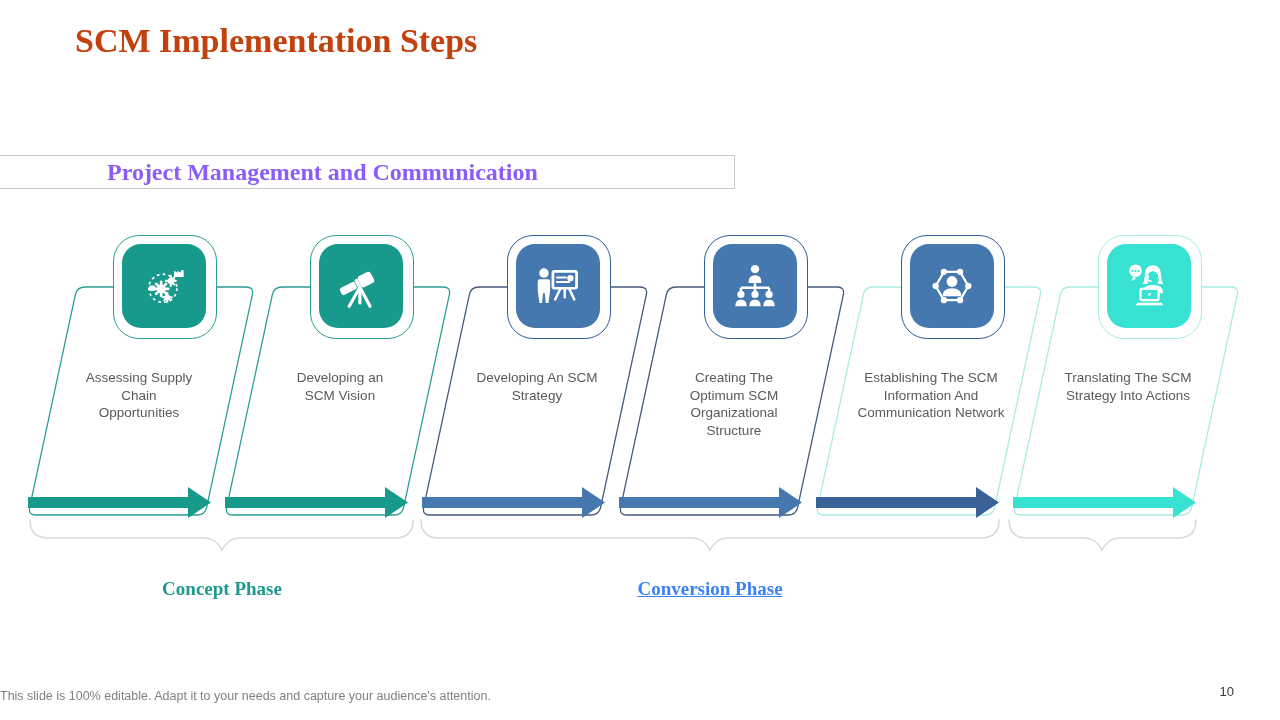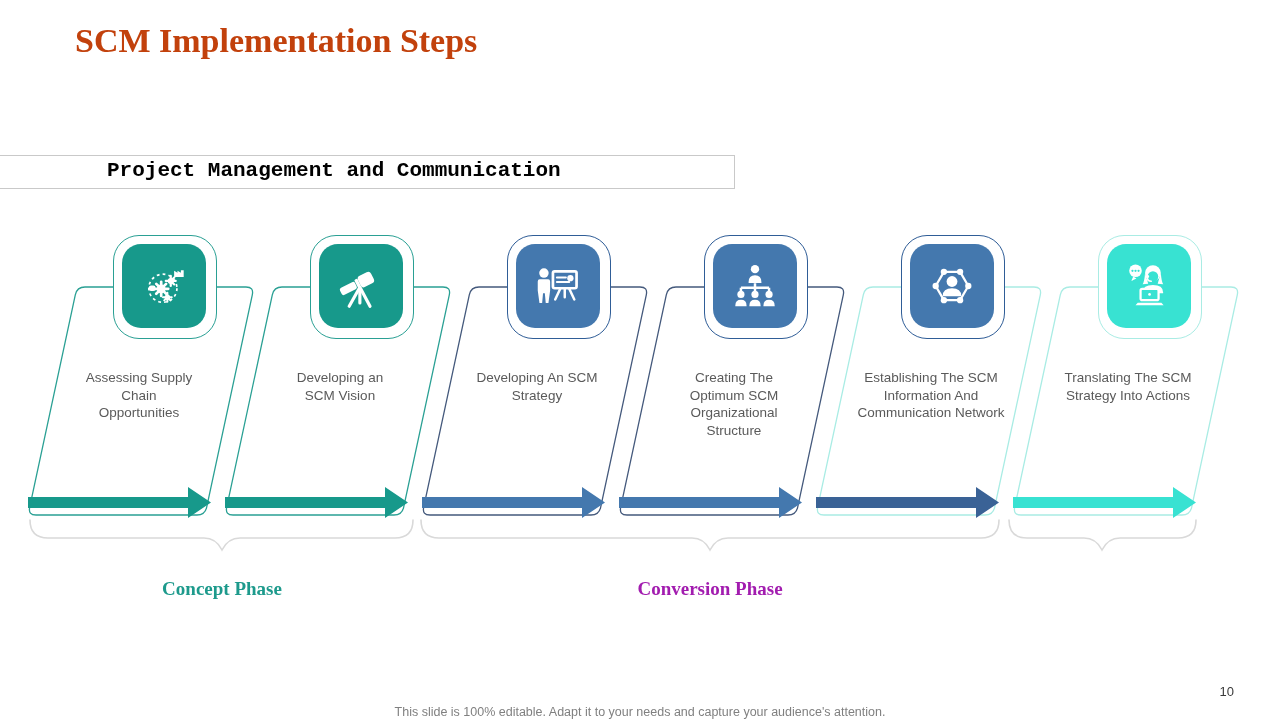--- a/index.html
+++ b/index.html
@@ -2,32 +2,32 @@
 <html><head>
 <meta charset="utf-8">
 <style>
   html,body{margin:0;padding:0;background:#e8e8e8;}
   .slide{position:relative;width:1280px;height:720px;background:#ffffff;overflow:hidden;
          font-family:"Liberation Sans",sans-serif;}
   .title{position:absolute;left:75px;top:22px;font-family:"Liberation Serif",serif;
          font-weight:600;font-size:34px;color:#c2410c;letter-spacing:0px;}
   .banner{position:absolute;left:-2px;top:155px;width:737px;height:34px;background:#ffffff;
           border:1px solid #c9c9c9;box-sizing:border-box;}
-  .banner-text{position:absolute;left:108px;top:3px;font-family:Liberation Mono, monospace;
-          font-weight:700;font-size:21px;color:#000000;}
+  .banner-text{position:absolute;left:108px;top:3px;font-family:Liberation Serif, serif;
+          font-weight:700;font-size:24px;color:#8b5cf6;}
   svg.diagram{position:absolute;left:0;top:0;}
   .icon-outer{position:absolute;top:235px;width:104px;height:104px;background:#ffffff;
           border:1.6px solid #888;border-radius:26px;box-sizing:border-box;}
   .icon-inner{position:absolute;left:8px;top:8px;width:84px;height:84px;border-radius:19px;}
   .glyph{position:absolute;left:15px;top:15px;}
   .step-label{position:absolute;top:369px;width:170px;text-align:center;font-size:13.5px;
           line-height:17.5px;color:#5a5a5a;white-space:pre-line;}
   .phase-label{position:absolute;top:566px;width:300px;text-align:center;
           font-family:"Liberation Serif",serif;font-weight:700;font-size:19px;margin-top:12px;}
-  .footer{position:absolute;left:0;top:705px;width:1280px;text-align:center;
+  .footer{position:absolute;left:0;top:689px;width:1280px;text-align:left;
           font-size:12.5px;color:#808080;}
   .page-num{position:absolute;right:46px;top:684px;font-size:13px;color:#3a3a3a;}
 </style>
 </head>
 <body>
 
 <div class="slide">
 
   <div class="title">SCM Implementation Steps</div>
 
@@ -181,18 +181,18 @@
 Information And
 Communication Network</div>
   <div class="step-label" style="left:649px">Creating The
 Optimum SCM
 Organizational
 Structure</div>
   <div class="step-label" style="left:1043px">Translating The SCM
 Strategy Into Actions</div>
 
   <div class="phase-label" style="left: 72px; color: rgb(29, 154, 140);">Concept Phase</div>
-  <div class="phase-label" style="left: 560px; color: #a21caf;">Conversion Phase</div>
+  <div class="phase-label" style="left: 560px; color: #3b82f6; text-decoration: underline;">Conversion Phase</div>
 
   <div class="footer">This slide is 100% editable. Adapt it to your needs and capture your audience's attention.</div>
   <div class="page-num">10</div>
 
 </div>
 
 </body></html>

